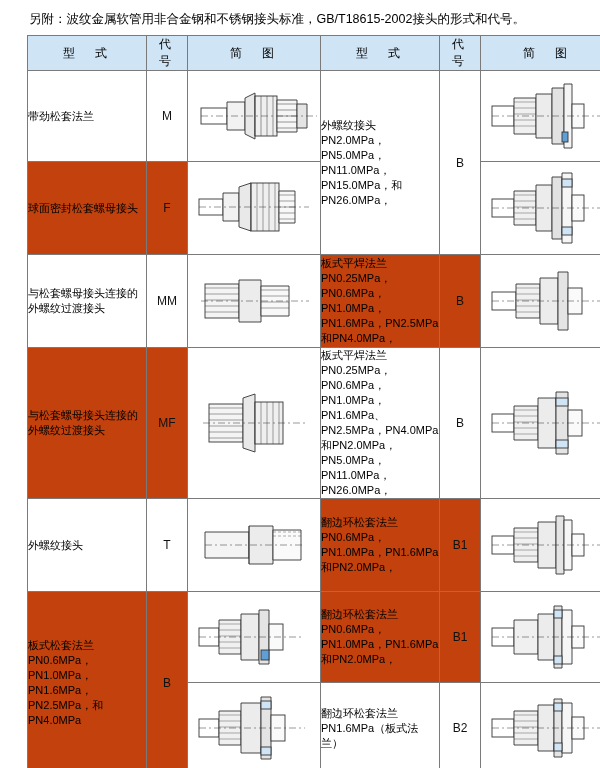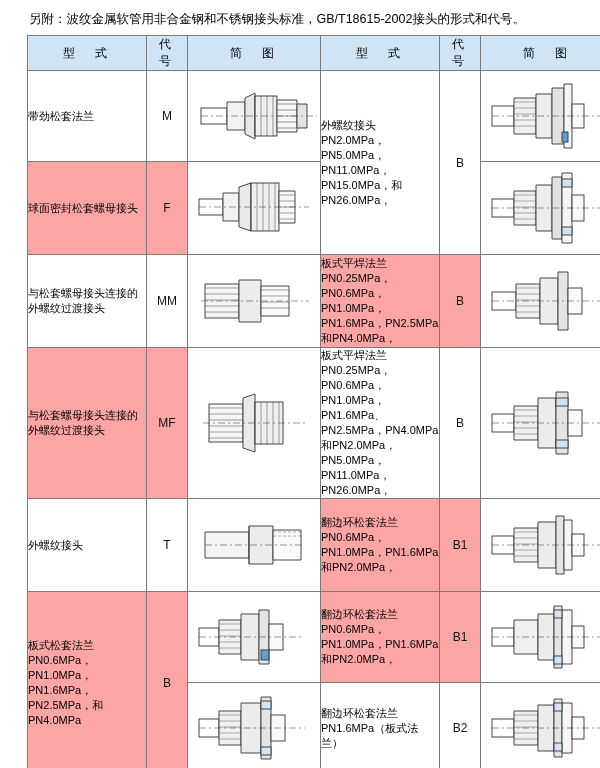--- a/index.html
+++ b/index.html
@@ -50,21 +50,21 @@
   }
   .cell-code{
     text-align:center;
     font-size:12px;
   }
   .cell-fig{
     text-align:center;
     padding:0;
     background:#fff;
   }
-  .yellow{background:#fca5a5;}
+  .yellow{background:#c2410c;}
   .white{background:#ffffff;}
   svg{display:block;margin:0 auto;}
   .figwrap{display:flex;align-items:center;justify-content:center;height:100%;}
 </style>
 </head>
 <body>
 
 <div class="page">
 
   <div class="caption">另附：波纹金属软管用非合金钢和不锈钢接头标准，GB/T18615-2002接头的形式和代号。</div>

